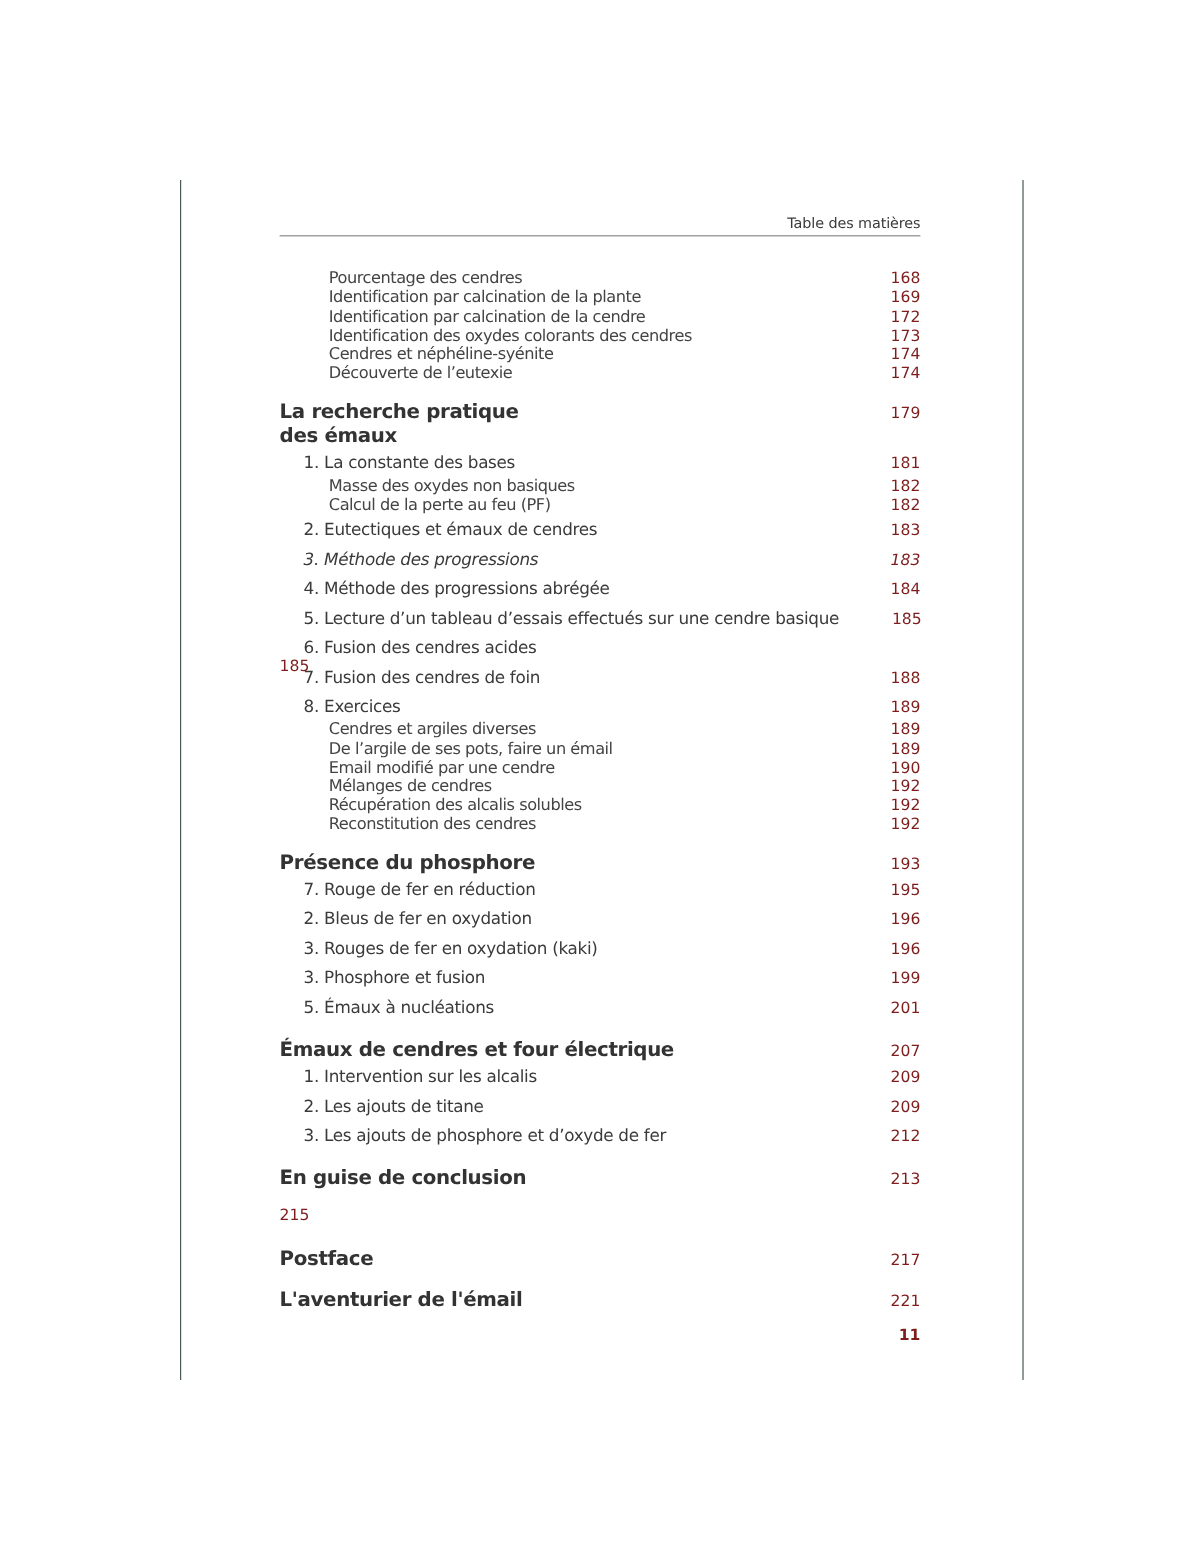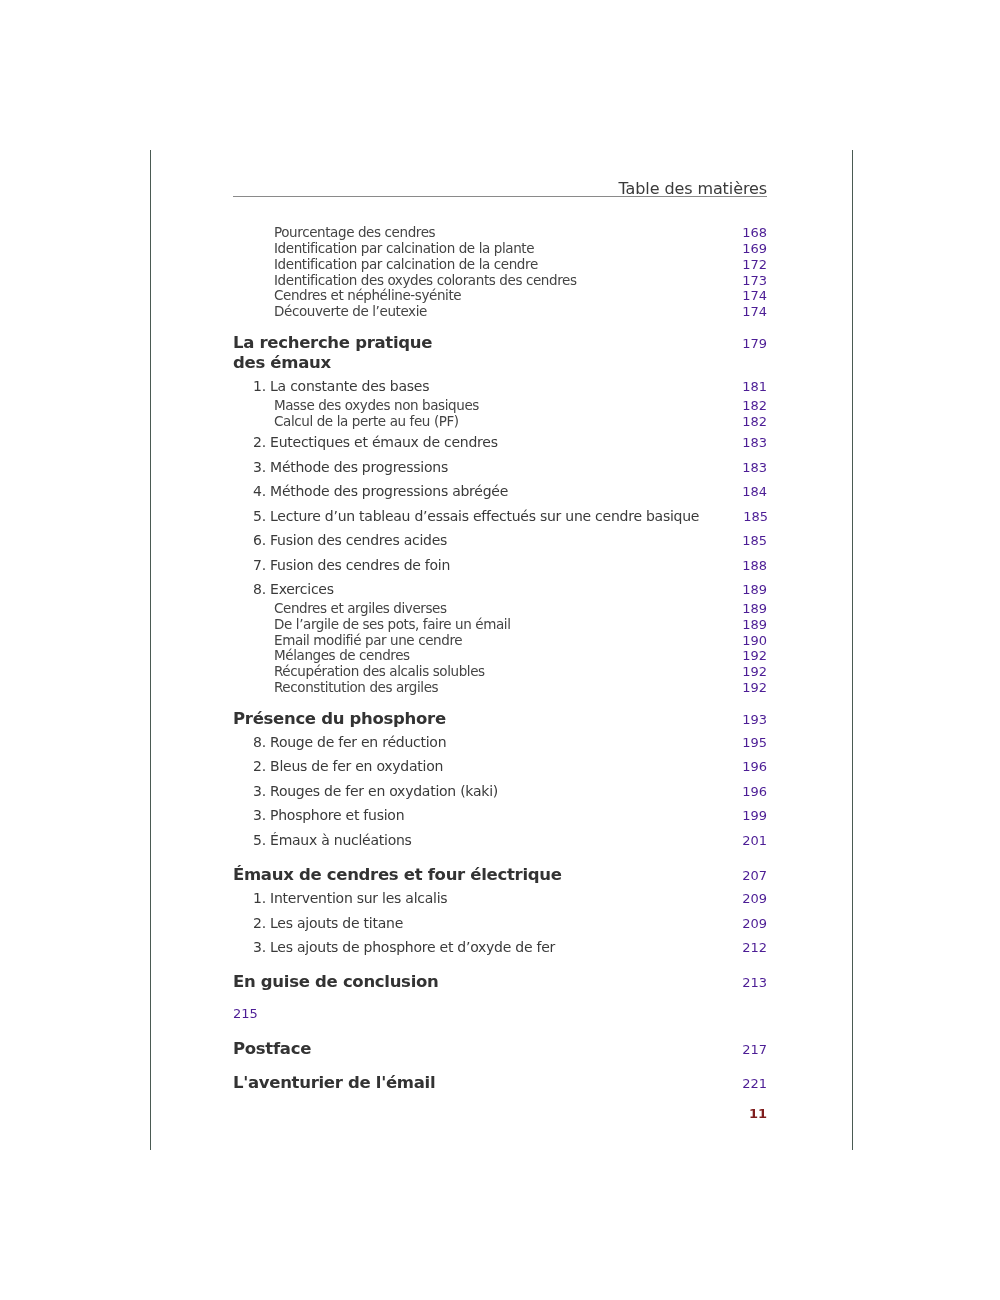--- a/index.html
+++ b/index.html
@@ -6,26 +6,26 @@
     body {
       width: 1000px; height: 1300px; background: #ffffff;
       position: relative; overflow: hidden;
       font-family: "DejaVu Sans", sans-serif; color: #3a3a3a;
     }
     .vline { position: absolute; top: 150px; height: 1000px; width: 1px; background: #4a5a52; }
     .vline.left { left: 150px; }
     .vline.right { left: 852px; }
     .running-head {
       position: absolute; top: 179px; right: 233px;
-      font-size: 16px; color: #3a3a3a; letter-spacing: -0.1px;
+      font-size: 12px; color: #3a3a3a; letter-spacing: -0.1px;
     }
     .head-rule { position: absolute; top: 196px; left: 233px; width: 534px; height: 1px; background: #8a8a8a; }
     .toc { position: absolute; left: 233px; width: 534px; top: 0; }
     .row { position: absolute; left: 0; width: 534px; display: flex; justify-content: space-between; align-items: baseline; white-space: nowrap; }
-    .row .num { color: #4c1d95; }
+    .row .num { color: #7f1d1d; }
     .sub { font-size: 13.5px; letter-spacing: -0.4px; color: #444; }
     .sub .txt { padding-left: 41px; }
     .sub .num { font-size: 13px; letter-spacing: 0; }
     .item { font-size: 14px; letter-spacing: -0.25px; color: #3a3a3a; }
     .item .txt { padding-left: 20px; }
     .item .num { font-size: 13px; letter-spacing: 0; }
     .chap { font-size: 16.5px; font-weight: bold; color: #333; letter-spacing: -0.3px; }
     .chap .num { font-size: 13px; font-weight: normal; letter-spacing: 0; text-align: center; }
     .chap-multi { line-height: 20px; }
     .folio { position: absolute; top: 1106px; right: 233px; font-size: 13px; font-weight: bold; color: #7f1d1d; }
@@ -77,33 +77,33 @@
       <span class="num">182</span>
     </div>
     <div class="row sub" style="top: 413px; text-align: center;">
       <span class="txt">Calcul de la perte au feu (PF)</span>
       <span class="num">182</span>
     </div>
     <div class="row item" style="top: 434px;">
       <span class="txt">2. Eutectiques et émaux de cendres</span>
       <span class="num">183</span>
     </div>
-    <div class="row item" style="top: 459px;">
+    <div class="row item" style="top: 459px; font-style: italic;">
       <span class="txt">3. Méthode des progressions</span>
       <span class="num">183</span>
     </div>
     <div class="row item" style="top: 483px;">
       <span class="txt">4. Méthode des progressions abrégée</span>
       <span class="num">184</span>
     </div>
     <div class="row item" style="top: 508px; gap: 44px;">
       <span class="txt">5. Lecture d’un tableau d’essais effectués sur une cendre basique</span>
       <span class="num">185</span>
     </div>
-    <div class="row item" style="top: 532px;">
+    <div class="row item" style="top: 532px; flex-direction: column;">
       <span class="txt">6. Fusion des cendres acides</span>
       <span class="num">185</span>
     </div>
     <div class="row item" style="top: 557px;">
       <span class="txt">7. Fusion des cendres de foin</span>
       <span class="num">188</span>
     </div>
     <div class="row item" style="top: 581px;">
       <span class="txt">8. Exercices</span>
       <span class="num">189</span>
@@ -122,29 +122,29 @@
     </div>
     <div class="row sub" style="top: 647px;">
       <span class="txt">Mélanges de cendres</span>
       <span class="num">192</span>
     </div>
     <div class="row sub" style="top: 663px;">
       <span class="txt">Récupération des alcalis solubles</span>
       <span class="num">192</span>
     </div>
     <div class="row sub" style="top: 679px;">
-      <span class="txt">Reconstitution des argiles</span>
+      <span class="txt">Reconstitution des cendres</span>
       <span class="num">192</span>
     </div>
     <div class="row chap" style="top: 709px;">
       <span class="txt">Présence du phosphore</span>
       <span class="num">193</span>
     </div>
     <div class="row item" style="top: 734px;">
-      <span class="txt">8. Rouge de fer en réduction</span>
+      <span class="txt">7. Rouge de fer en réduction</span>
       <span class="num">195</span>
     </div>
     <div class="row item" style="top: 758px;">
       <span class="txt">2. Bleus de fer en oxydation</span>
       <span class="num">196</span>
     </div>
     <div class="row item" style="top: 783px;">
       <span class="txt">3. Rouges de fer en oxydation (kaki)</span>
       <span class="num">196</span>
     </div>

